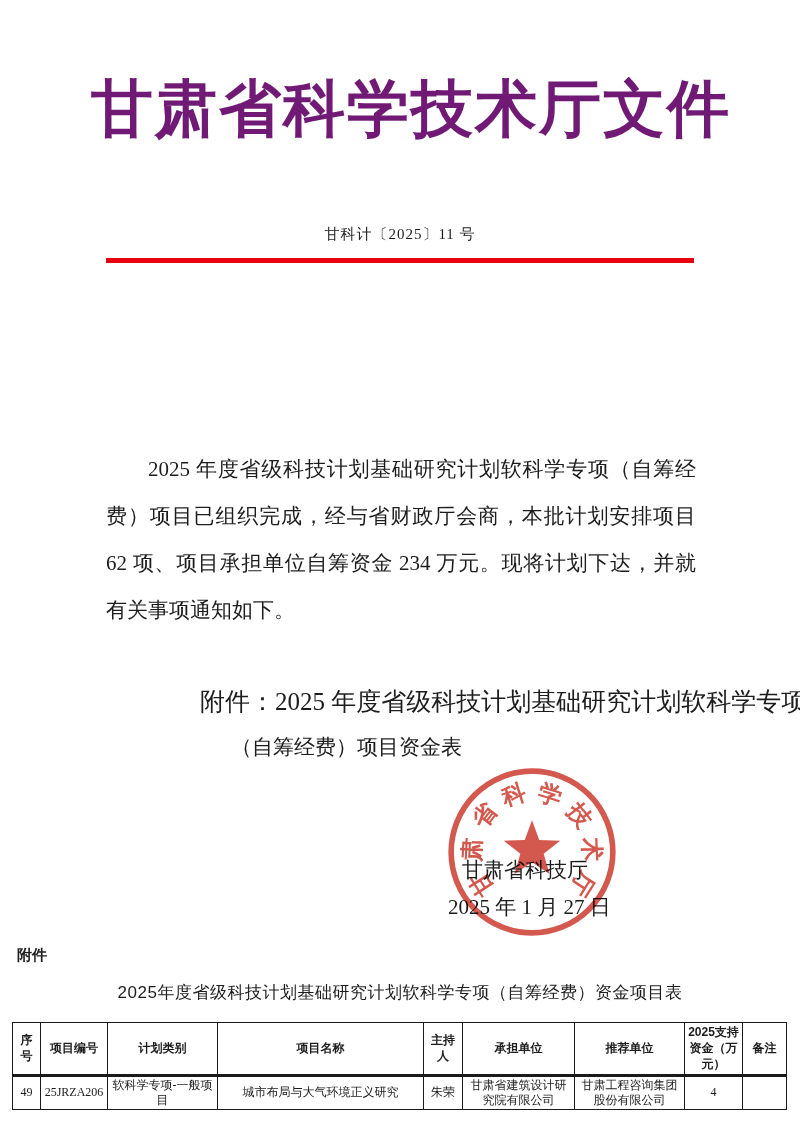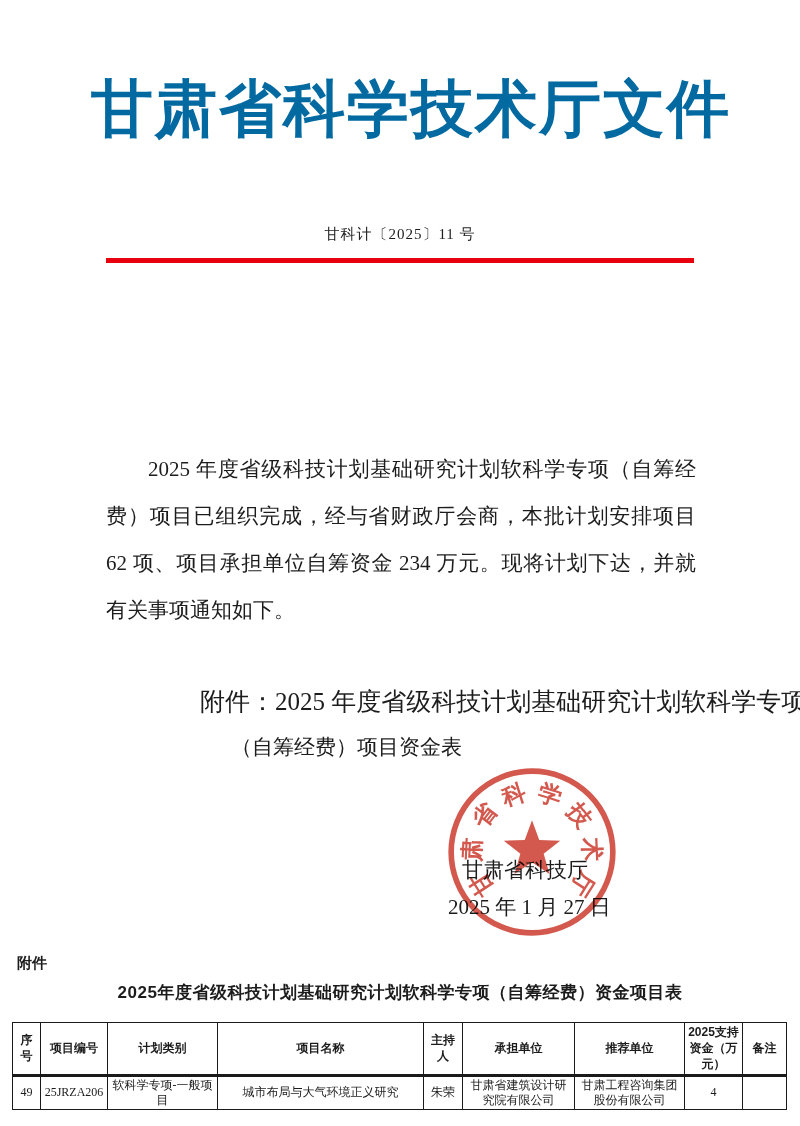--- a/index.html
+++ b/index.html
@@ -12,21 +12,21 @@
     overflow: hidden;
     font-family: "Liberation Serif", serif;
     color: #1c1c1c;
     margin: 0 auto;
   }
   .agency-header {
     position: absolute;
     top: 62px; left: 0;
     width: 100%;
     text-align: center;
-    color: #0369a1;
+    color: #701a75;
     font-size: 62px;
     font-weight: bold;
     letter-spacing: 2px;
     line-height: 94px;
     white-space: nowrap;
     padding-left: 22px;
   }
   .doc-number {
     position: absolute;
     top: 225px; left: 0;
@@ -101,30 +101,29 @@
   .seal text {
     font-family: "Liberation Serif", serif;
     font-weight: bold;
   }
   .attach-label {
     position: absolute;
     top: 946px; left: 17px;
     font-family: "Liberation Sans", sans-serif;
     font-size: 15px;
     font-weight: bold;
-    margin-top: 8px;
   }
   .table-title {
     position: absolute;
     top: 981px; left: 0;
     width: 100%;
     text-align: center;
     font-family: "Liberation Sans", sans-serif;
     font-size: 17px;
-    font-weight: bold;
+    font-weight: normal;
     letter-spacing: 0.5px;
   }
   .fund-table {
     position: absolute;
     top: 1022px; left: 12px;
     width: 774px;
     border-collapse: collapse;
     table-layout: fixed;
   }
   .fund-table th, .fund-table td {

